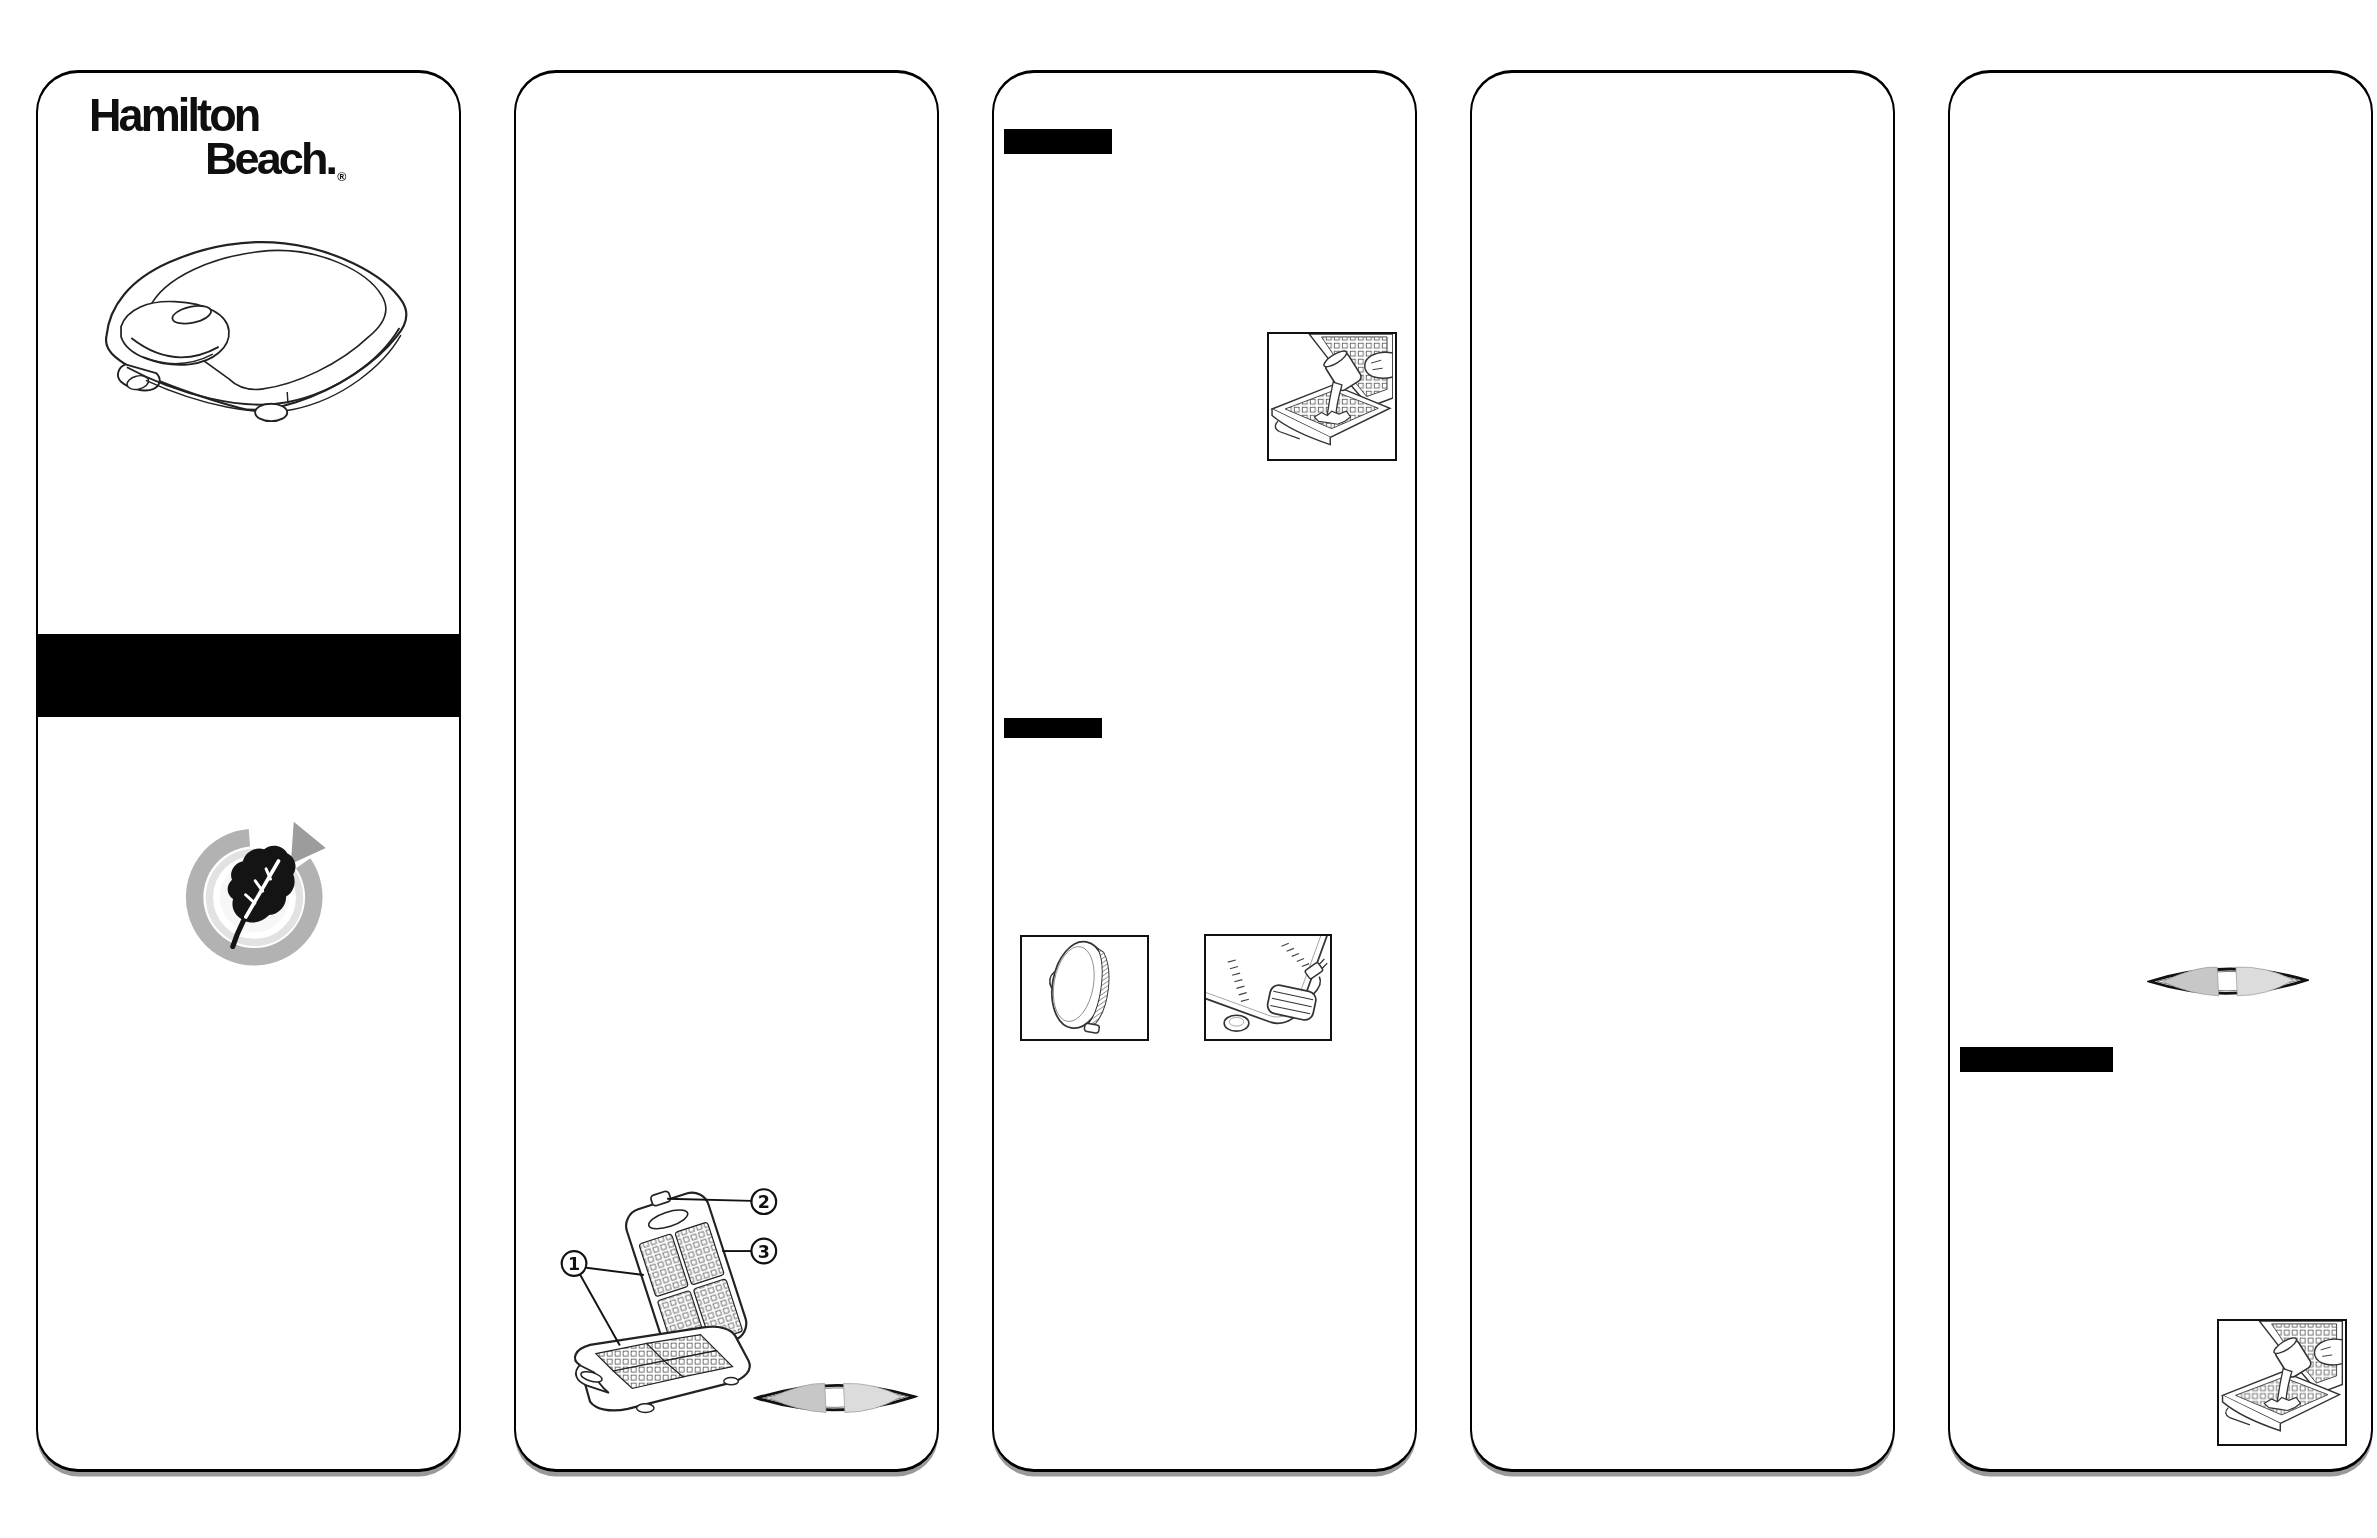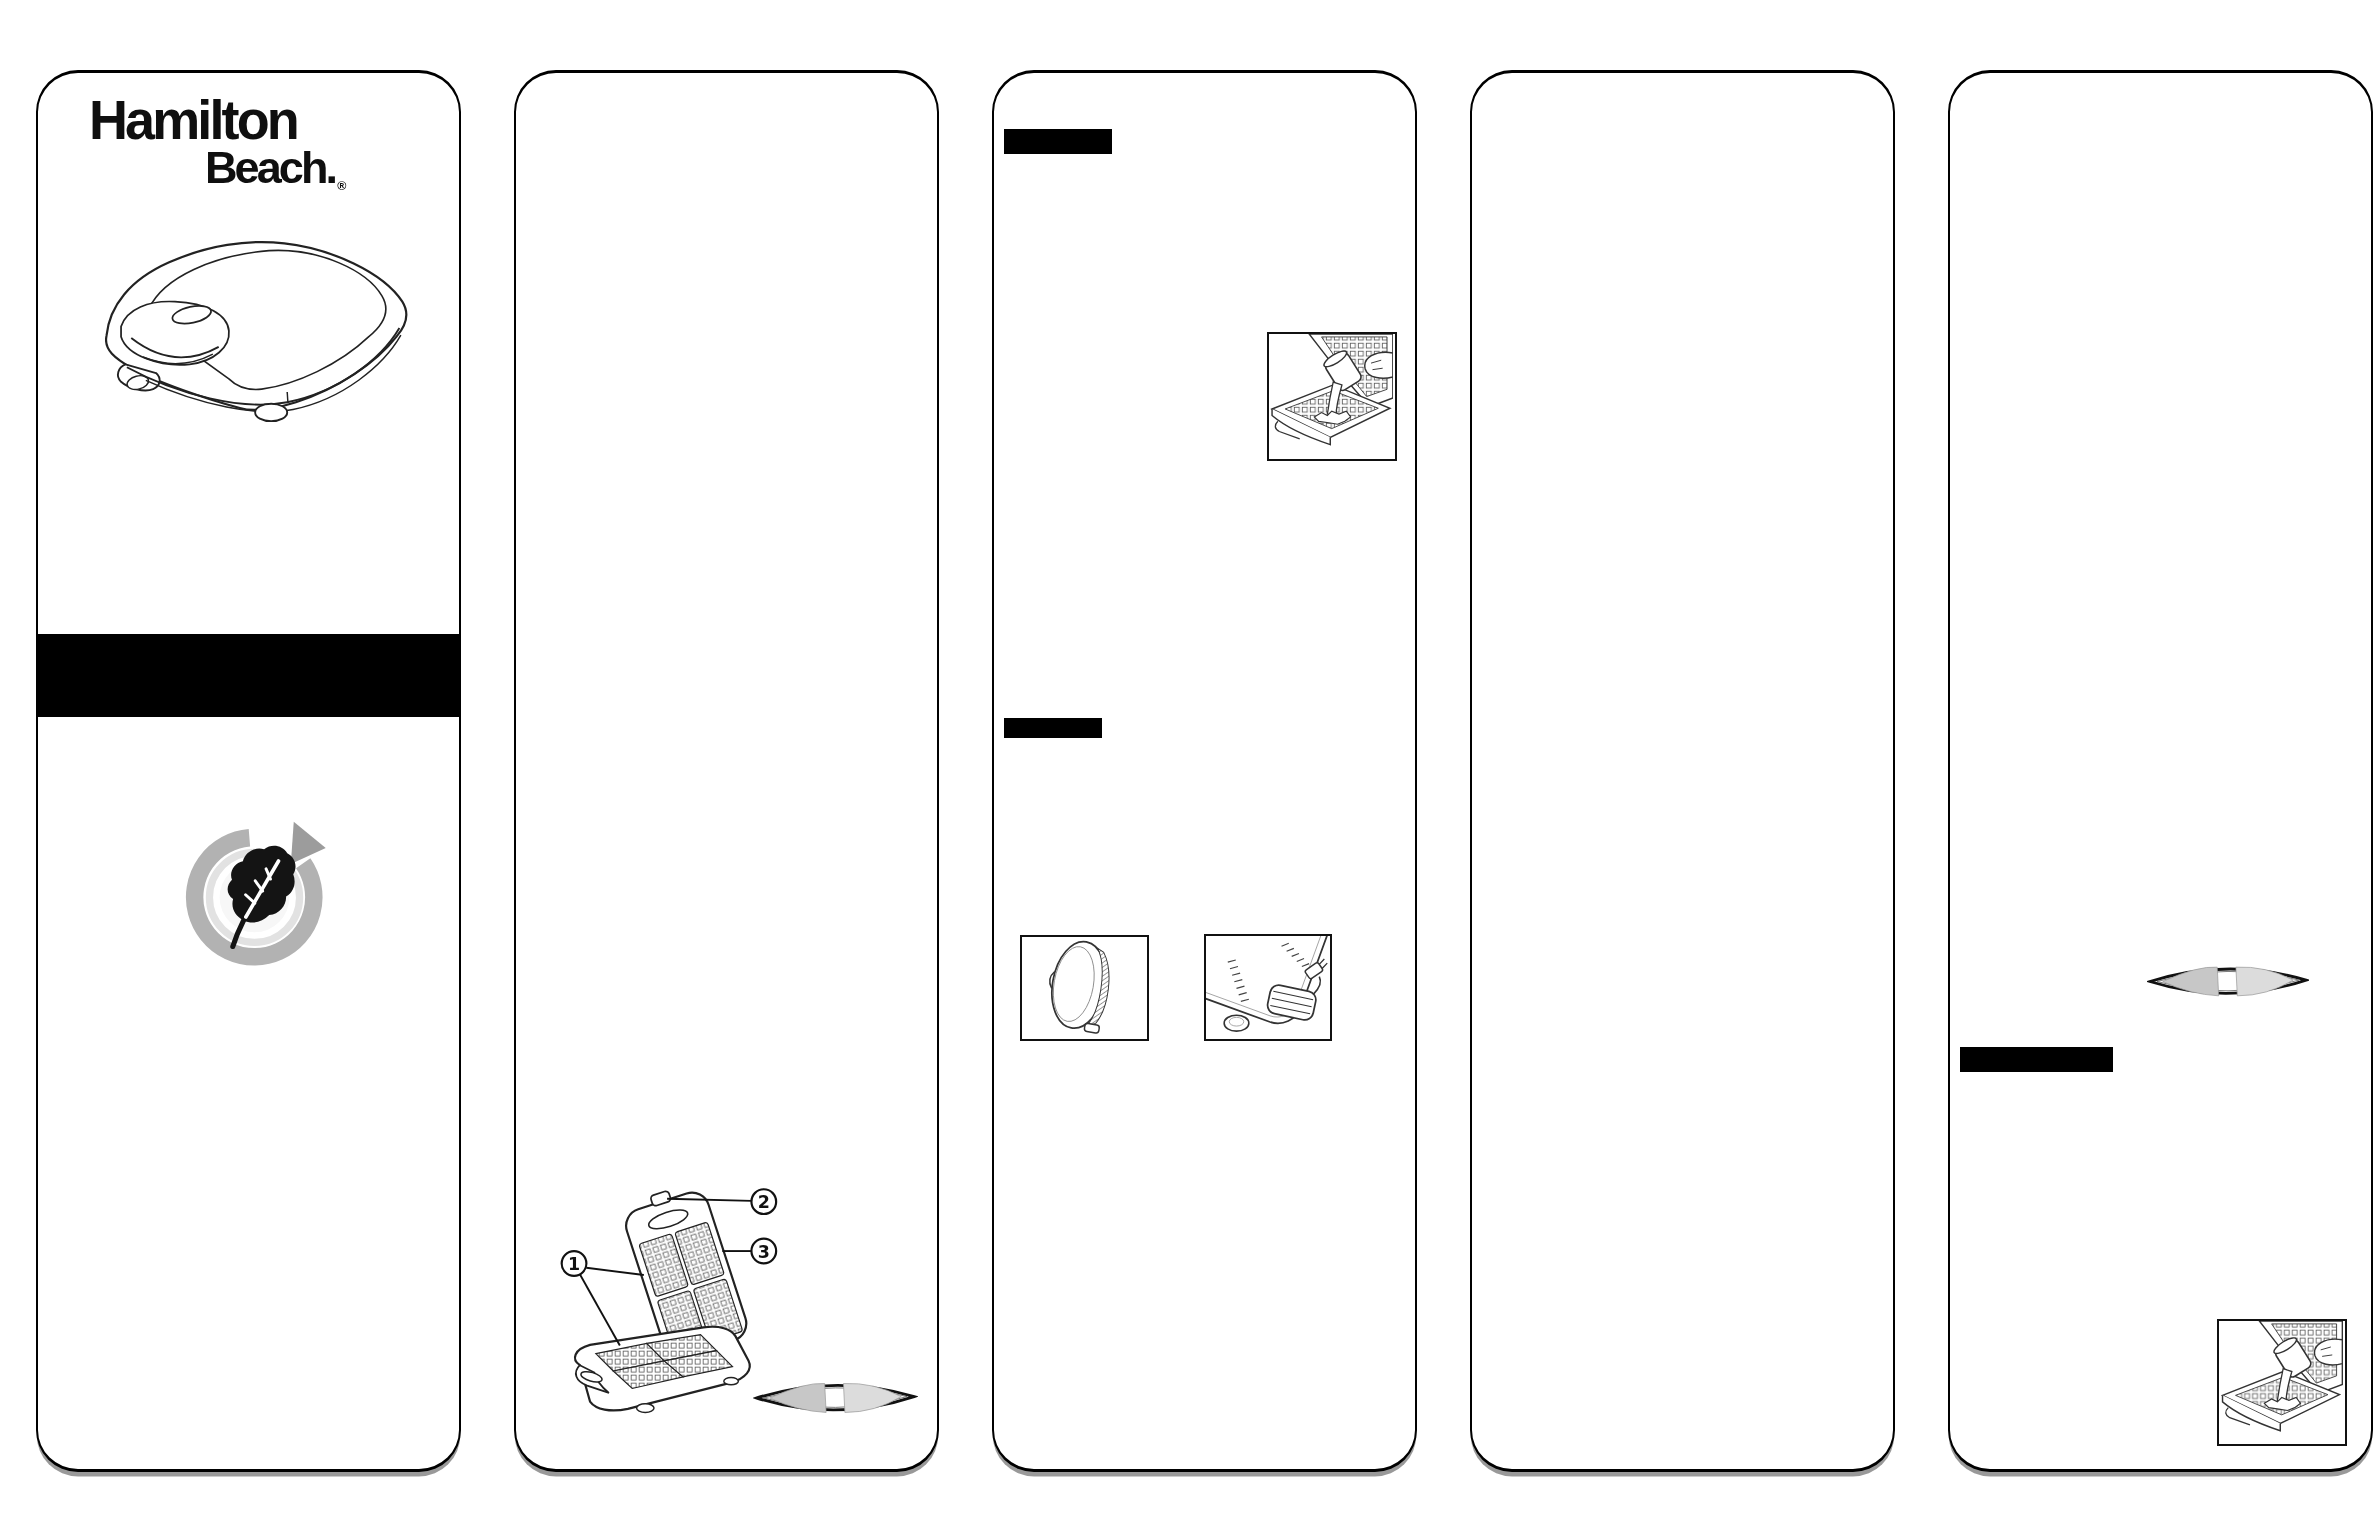--- a/index.html
+++ b/index.html
@@ -8,21 +8,21 @@
   .panel{position:absolute;top:70px;width:421px;height:1396px;background:#fff;
          border:2.2px solid #000;border-top-width:3.6px;border-bottom-width:3.6px;
          border-radius:42px;box-shadow:0 5.1px 0 -0.7px rgba(0,0,0,.4);overflow:hidden;}
   .p1{left:36px;} .p2{left:514px;} .p3{left:992px;} .p4{left:1470px;} .p5{left:1948px;}
 
   .abs{position:absolute;}
   .redact{position:absolute;background:#000;}
 
   
   .logo{position:absolute;left:51px;top:20.4px;color:#0f0f0f;}
-  .logo .l1{font-size:54px;font-weight:bold;letter-spacing:-2.9px;line-height:1;transform:scaleY(1.02);}
+  .logo .l1{font-size:45px;font-weight:bold;letter-spacing:-2.9px;line-height:1;transform:scaleY(1.02);}
   .logo .l2{font-size:45px;font-weight:bold;letter-spacing:-2.9px;line-height:1;margin-left:116px;margin-top:-2.9px;}
   .logo .reg{font-size:12.4px;font-weight:bold;letter-spacing:0;position:relative;top:7.3px;left:2.2px;}
 
   svg{display:block;}
   .fig{position:absolute;border:2.9px solid #111;background:#fff;box-sizing:border-box;}
 
   .callout-num{font-family:"DejaVu Sans", sans-serif;font-weight:bold;font-size:24px;fill:#111;}
 </style>
 </head>
 <body>

